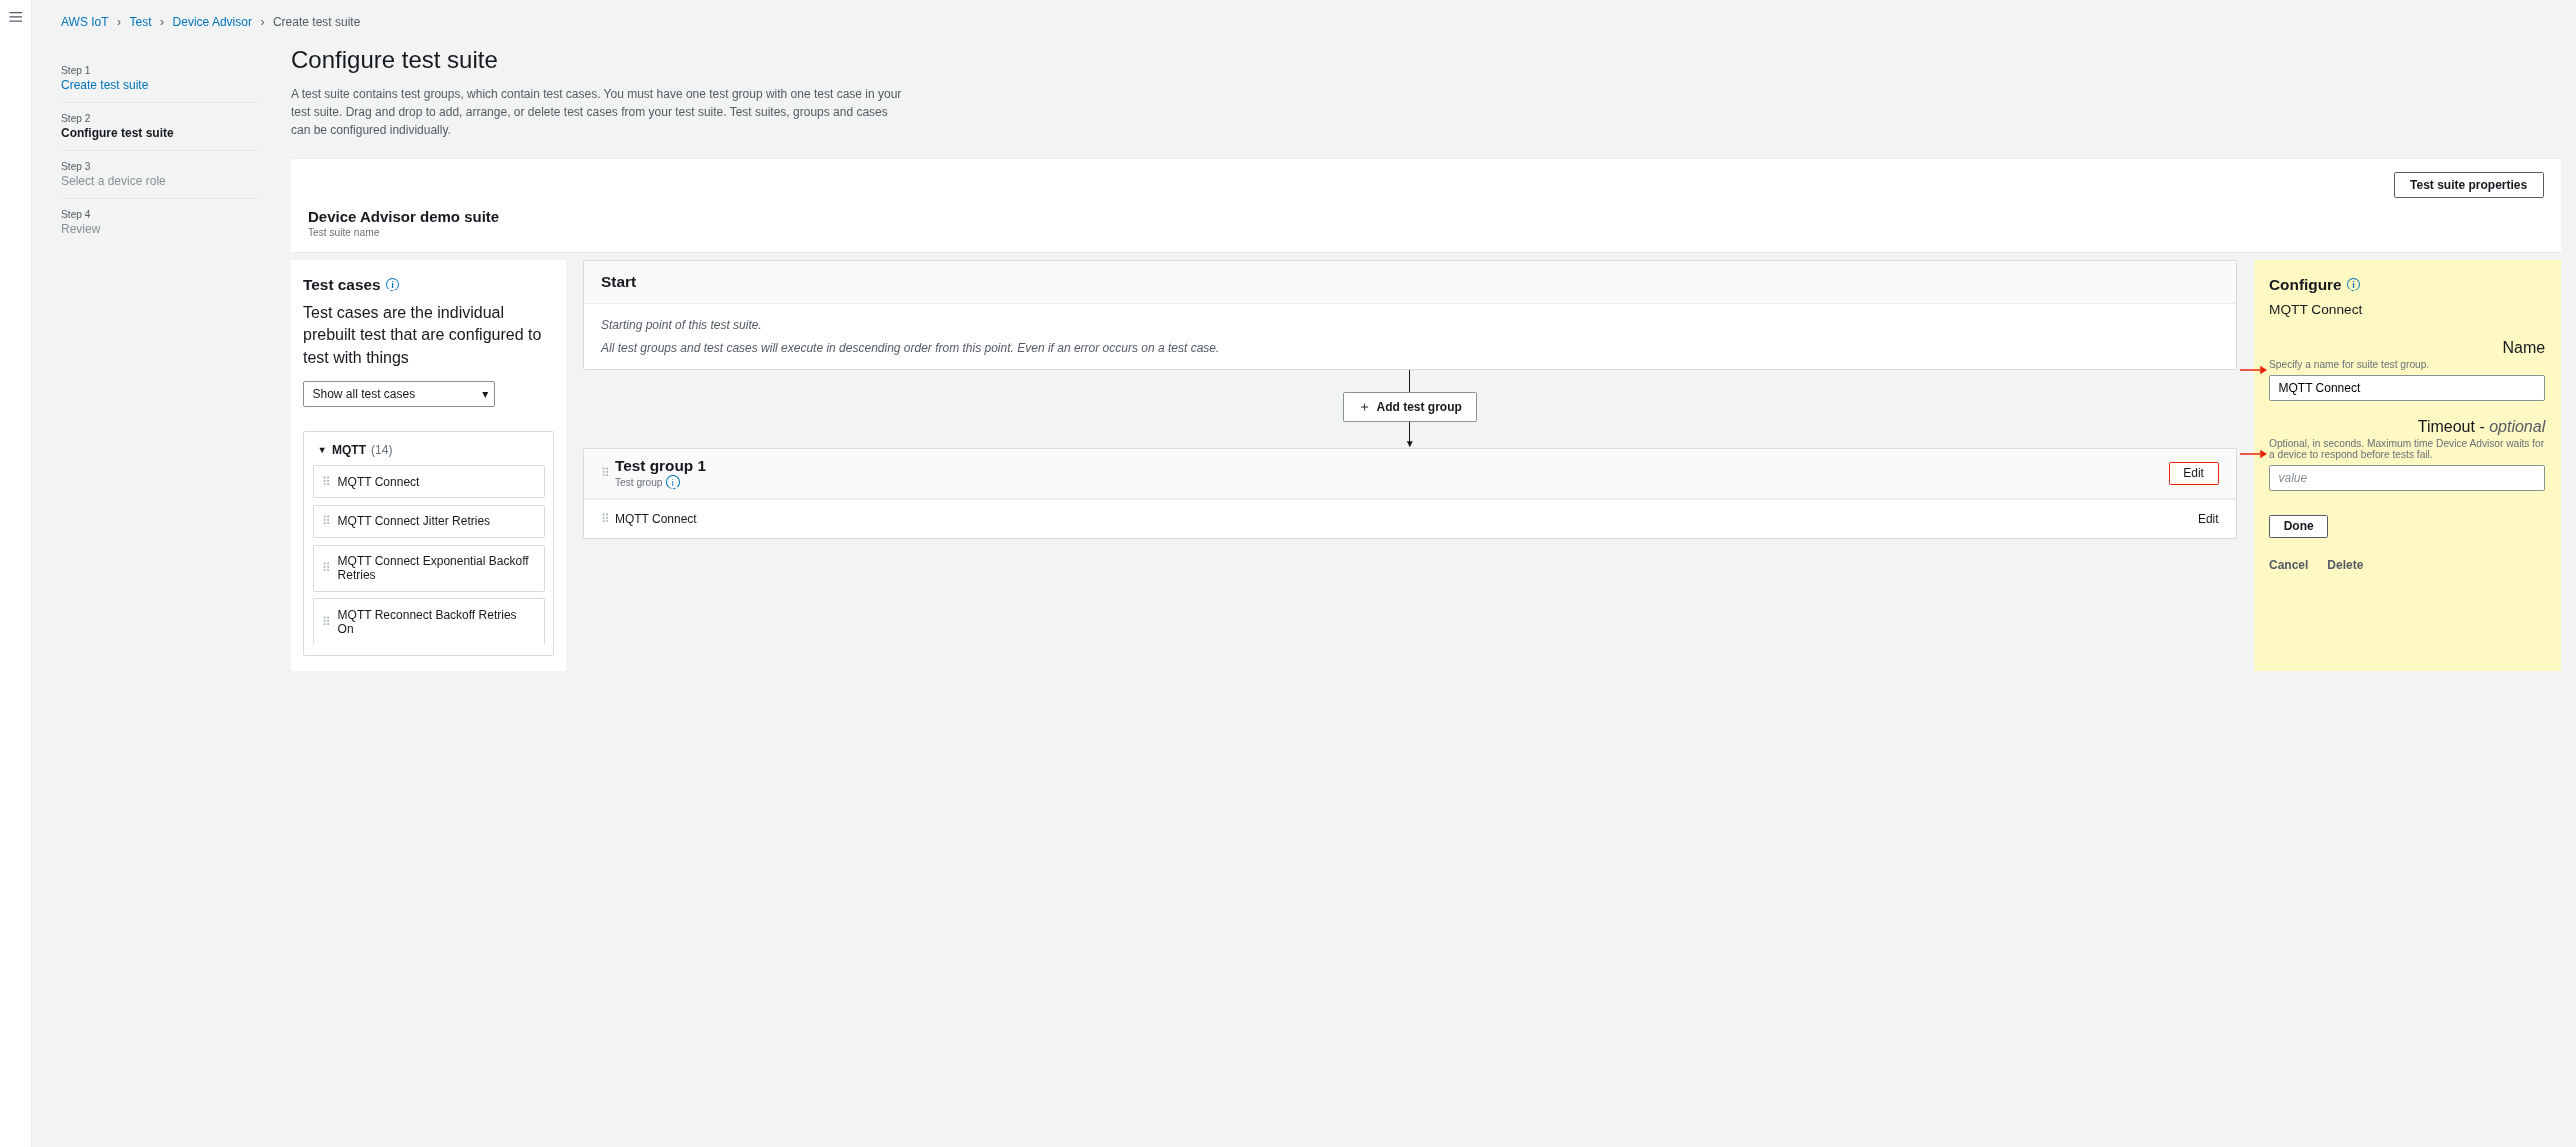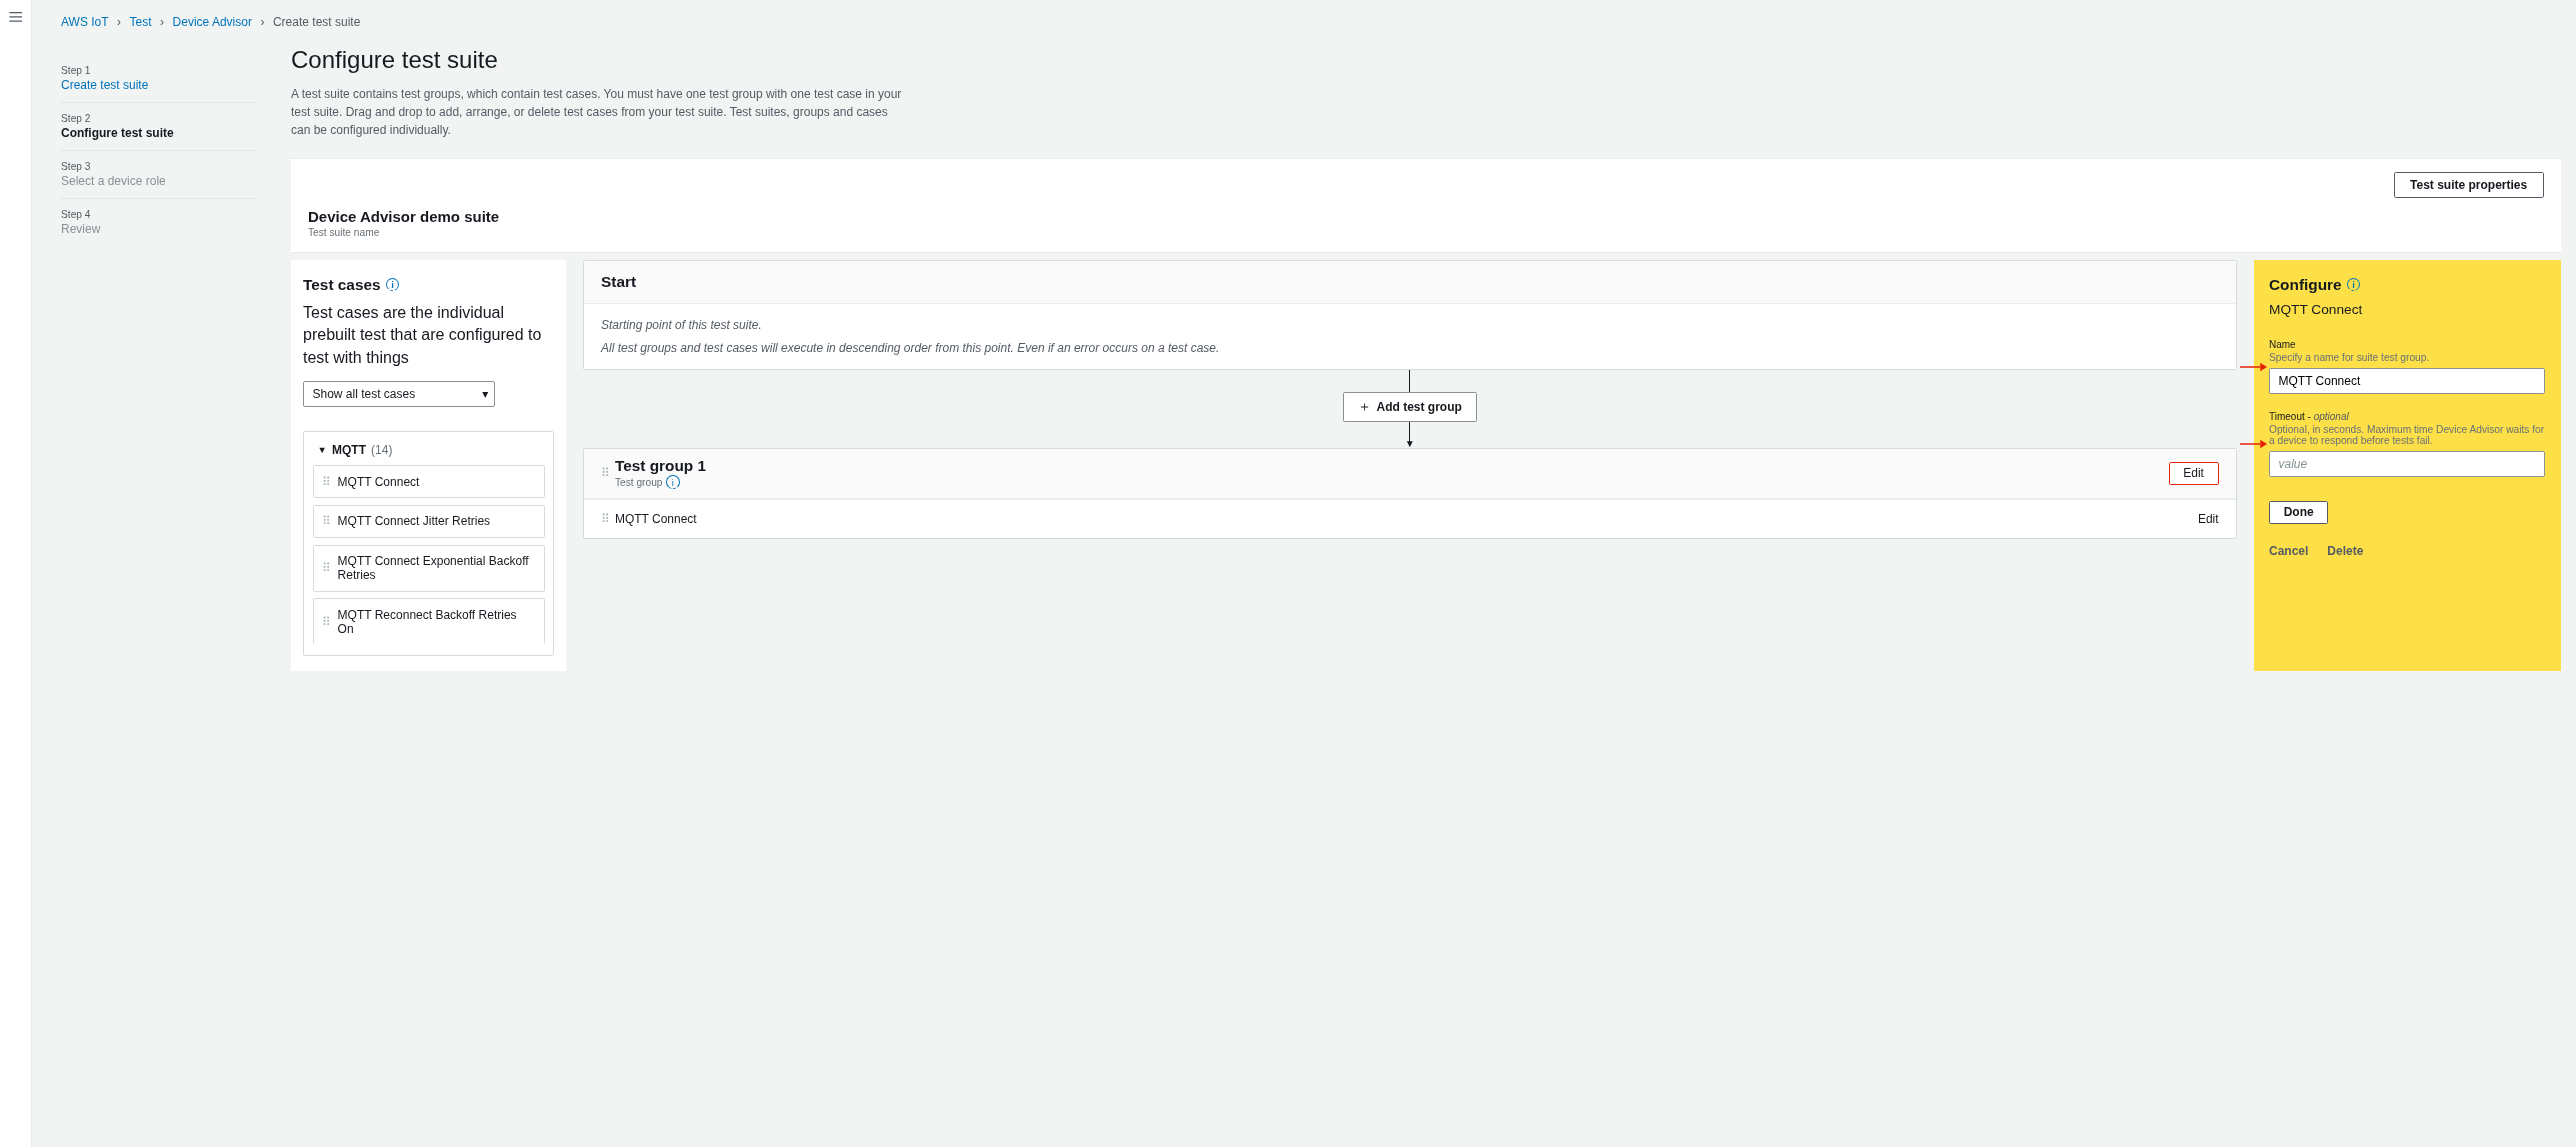--- a/index.html
+++ b/index.html
@@ -26,21 +26,21 @@
 .page-desc { color: #545b64; line-height: 1.5; max-width: 615px; margin-bottom: 19px; }
 .panel { background: #fff; border-top: 0.9px solid #eaeded; box-shadow: 0 0.9px 0.9px rgba(0,0,0,.05); }
 .suite-header { display: flex; justify-content: space-between; align-items: flex-start; padding: 13.7px 17px; }
 .suite-title { font-size: 15px; font-weight: 700; margin-top: 36px; }
 .suite-sub { font-size: 10.2px; color: #687078; margin-top: 1.7px; }
 .btn { background: #fff; border: 0.9px solid #545b64; border-radius: 1.7px; padding: 5.1px 15.4px; font-weight: 700; font-size: 12px; cursor: pointer; color: #16191f; }
 .btn-small { padding: 3.4px 13.7px; }
 .columns { display: flex; gap: 17px; margin-top: 8.5px; }
 .col-left { width: 275px; background: #fff; padding: 15.4px 12px; }
 .col-mid { flex: 1; }
-.col-right { width: 307px; background: #fde047; }
+.col-right { width: 307px; background: #fef9c3; }
 .section-h { font-size: 15.4px; font-weight: 700; display: flex; align-items: center; gap: 5.1px; }
 .info-icon { display:inline-flex; width:13.7px; height:13.7px; border:0.9px solid #0073bb; border-radius:50%; align-items:center; justify-content:center; font-size:9.4px; color:#0073bb; border-bottom:0.9px dashed #0073bb; cursor: pointer;}
 .section-d { font-size: 16px; color: #16191f; margin: 8.5px 0 12px; line-height:1.4;}
 .select { position: relative; width: 192px; }
 .select-display { border:0.9px solid #879196; border-radius:2px; padding: 5.1px 26px 5.1px 8.5px; cursor:pointer; }
 .select .caret { position:absolute; right:6.8px; top:50%; transform:translateY(-50%); }
 .group-box { border:0.9px solid #d5dbdb; border-radius:1.7px; margin-top:24px; padding: 10.2px 8.5px; }
 .group-header { display:flex; align-items:center; gap:5.1px; font-weight:700; margin:0 0 8.5px 5.1px; }
 .group-header .tri { font-size:9.4px; }
 .group-header .count { color:#687078; font-weight:400; }
@@ -57,21 +57,21 @@
 .tg-head .grip { margin-right:6.8px; }
 .tg-title { font-size:15.4px; font-weight:700; }
 .tg-sub { font-size:10.2px; color:#687078; display:flex; align-items:center; gap:3.4px; }
 .tg-edit { margin-left:auto; }
 .hl-red { border:1.7px solid #e52207; border-radius:1.7px; padding:3.4px 13.7px; font-weight:400; background:#fff; cursor:pointer; }
 .tg-row { padding:12px 17px; display:flex; align-items:center; border-top:0.9px solid #eaeded; }
 .tg-row:first-of-type { border-top:none; }
 .tg-row .edit { margin-left:auto; color:#16191f; cursor:pointer; }
 .col-right .pad { padding:15.4px 15.4px 6.8px; }
 .cfg-sub { font-size:13.7px; margin:8.5px 0 22px; }
-.fld-label { font-size:10px; margin-bottom:1.7px; }
+.fld-label { font-size:16px; margin-bottom:1.7px;text-align:right; }
 .fld-hint { font-size:10.2px; color:#687078; margin-bottom:5.1px; }
 .fld-input { width:100%; border:0.9px solid #879196; border-radius:1.7px; padding:5.1px 8.5px; font-size:12px; }
 .fld-input::placeholder { color:#879196; font-style:italic; }
 .fld-block { margin-bottom:17px; position:relative; }
 .opt { font-style:italic; color:#545b64; }
 .actions-row { display:flex; gap:19px; padding:3.4px 0 8.5px 15.4px; }
 .link-btn { background:none; border:none; font-weight:700; color:#545b64; cursor:pointer; font-size:12px; padding:5.1px 0; }
 .arrow-annot { position:absolute; left:-29px; top:50%; transform:translateY(-50%); }
 .arrow-annot svg { display:block; }
 .done-wrap { padding:0 15.4px 12px; }

